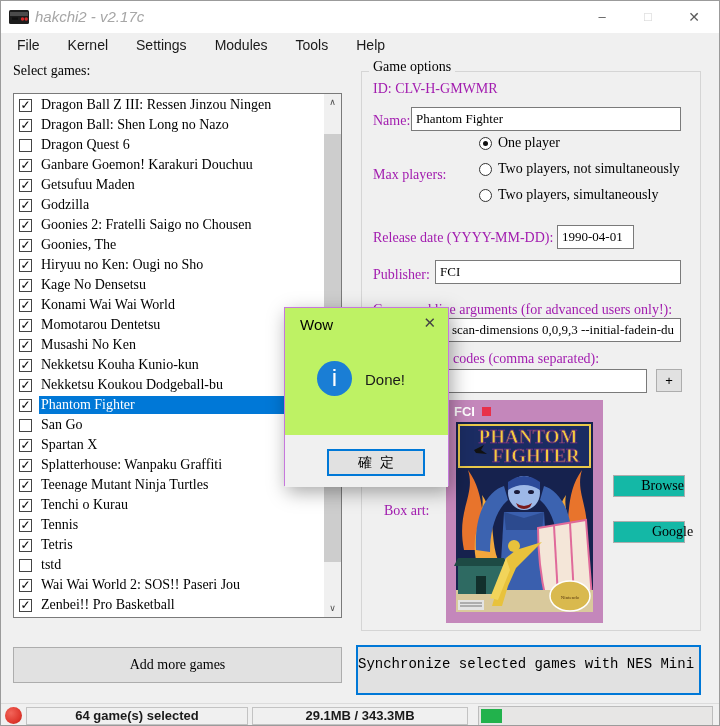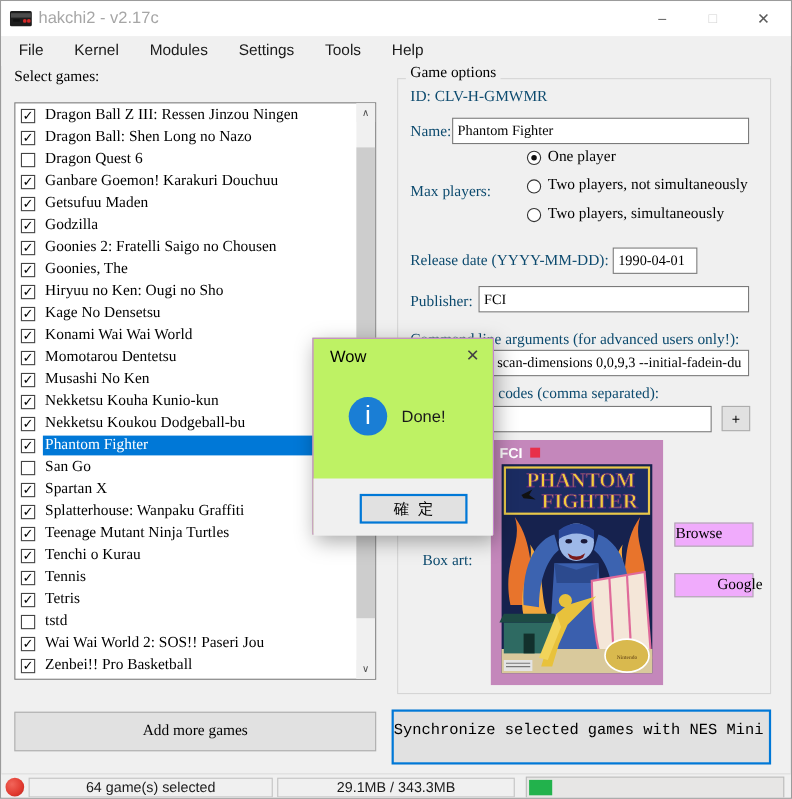--- a/index.html
+++ b/index.html
@@ -10,21 +10,21 @@
   html,body{background:#888;}
   #win{
     position:relative;width:720px;height:726px;background:var(--bg);
     border:1px solid #9b9b9b;overflow:hidden;
     font-family:"Liberation Sans",sans-serif;
   }
   .serif{font-family:"Liberation Serif","DejaVu Serif",serif;}
   
   #titlebar{position:absolute;left:0;top:0;width:100%;height:32px;background:#fff;}
   #app-icon{position:absolute;left:8px;top:9px;width:20px;height:14px;}
-  #win-title{position:absolute;left:34px;top:7px;font-size:15px;color:#a6a6a6;}
+  #win-title{position:absolute;left:34px;top:7px;font-size:15px;color:#a6a6a6;font-style:italic;}
   .win-btn{position:absolute;top:0;width:46px;height:32px;text-align:center;line-height:32px;font-size:13px;color:#5a5a5a;}
   #btn-min{right:94px;}
   #btn-max{right:48px;color:#d2d2d2;}
   #btn-close{right:2px;font-size:14px;}
   
   #menubar{position:absolute;left:0;top:32px;width:100%;height:27px;background:var(--bg);display:flex;padding-left:2px;}
   .menu-item{padding:4px 14px;font-size:14px;color:#1a1a1a;}
   
   #select-games-label{position:absolute;left:12px;top:62px;font-size:14px;color:#000;}
   #game-list{position:absolute;left:12px;top:92px;width:329px;height:525px;background:#fff;border:1px solid #7a7a7a;}
@@ -37,21 +37,21 @@
   .row.sel .lbl{background:var(--sel);color:#fff;}
   
   #vscroll{position:absolute;right:0;top:0;width:17px;height:523px;background:#f0f0f0;}
   .scroll-arrow{position:absolute;left:0;width:17px;height:17px;text-align:center;font-size:9px;line-height:17px;color:#505050;background:#f0f0f0;}
   #scroll-up{top:0;}
   #scroll-down{bottom:0;}
   #scroll-thumb{position:absolute;left:0;top:40px;width:17px;height:428px;background:#cdcdcd;}
   
   #game-options{position:absolute;left:360px;top:70px;width:340px;height:560px;border:1px solid #d5d5d5;}
   #game-options-title{position:absolute;left:368px;top:58px;font-size:14px;background:var(--bg);padding:0 4px;}
-  .flabel{position:absolute;font-size:14px;color:#0c4a6e;}
+  .flabel{position:absolute;font-size:14px;color:#a21caf;}
   .tbox{position:absolute;background:#fff;border:1px solid #7a7a7a;font-size:13px;
         font-family:"Liberation Serif","DejaVu Serif",serif;padding:3px 4px;white-space:nowrap;overflow:hidden;}
   #id-text{left:372px;top:80px;}
   #name-label{left:372px;top:112px;}
   #name-input{left:410px;top:106px;width:270px;height:24px;}
   #max-players-label{left:372px;top:166px;}
   #radios{position:absolute;left:478px;top:132px;width:220px;height:80px;}
   .radio-row{position:absolute;left:0;display:flex;align-items:center;height:20px;}
   .rdot{width:13px;height:13px;border:1px solid #333;border-radius:50%;background:#fff;position:relative;}
   .radio-row.on .rdot::after{content:"";position:absolute;left:3px;top:3px;width:5px;height:5px;border-radius:50%;background:#111;}
@@ -61,31 +61,31 @@
   #publisher-label{left:372px;top:266px;}
   #publisher-input{left:434px;top:259px;width:246px;height:24px;}
   #cmdline-label{left:372px;top:301px;}
   #cmdline-input{left:372px;top:317px;width:308px;height:24px;padding-left:78px;}
   #codes-label{left:452px;top:350px;}
   #codes-input{left:372px;top:368px;width:274px;height:24px;}
   #add-code-btn{position:absolute;left:655px;top:368px;width:26px;height:23px;background:#e1e1e1;border:1px solid #adadad;
         text-align:center;font-size:13px;line-height:21px;}
   #boxart-label{left:383px;top:502px;}
   #boxart{position:absolute;left:445px;top:399px;width:157px;height:223px;}
-  .side-btn{position:absolute;left:612px;width:72px;height:22px;background:#f0abfc;border:1px solid #adadad;
-        font-family:"Liberation Serif","DejaVu Serif",serif;font-size:14px;text-align:left;line-height:20px;}
+  .side-btn{position:absolute;left:612px;width:72px;height:22px;background:#14b8a6;border:1px solid #adadad;
+        font-family:"Liberation Serif","DejaVu Serif",serif;font-size:14px;text-align:right;line-height:20px;}
   #browse-btn{top:474px;}
   #google-btn{top:520px;padding-left:38px;}
   
   #add-games-btn{position:absolute;left:12px;top:646px;width:329px;height:36px;background:#e1e1e1;border:1px solid #adadad;
         font-family:"Liberation Serif","DejaVu Serif",serif;font-size:14px;text-align:center;line-height:34px;}
   #sync-btn{position:absolute;left:355px;top:644px;width:345px;height:50px;background:#e1e1e1;border:2px solid var(--accent);
         font-family:Liberation Mono, monospace;font-size:14px;text-align:left;line-height:35px;}
   
-  #statusbar{position:absolute;left:0;top:702px;width:100%;height:24px;background:var(--bg);border-top:1px solid #dcdcdc;}
+  #statusbar{position:absolute;left:0;top:702px;width:100%;height:24px;background:var(--bg);border-top:1px solid #dcdcdc;font-weight:bold;}
   #status-dot{position:absolute;left:4px;top:3px;width:17px;height:17px;border-radius:50%;
         background:radial-gradient(circle at 35% 35%, #f2655a, var(--red) 60%, #b5221a);}
   .status-panel{position:absolute;top:3px;height:18px;background:var(--bg);border:1px solid #c3c3c3;
         font-size:13px;color:#1a1a1a;text-align:center;line-height:16px;}
   #status-selected{left:25px;width:222px;}
   #status-size{left:251px;width:216px;}
   #progress{position:absolute;left:477px;top:2px;width:235px;height:20px;border:1px solid #bcbcbc;background:#e7e6e5;}
   #progress-fill{position:absolute;left:2px;top:2px;height:14px;background:var(--green);}
   
   #dialog{position:absolute;left:283px;top:306px;width:165px;height:179px;background:#bef264;
@@ -114,22 +114,22 @@
     </svg>
     <span id="win-title">hakchi2 - v2.17c</span>
     <span id="btn-min" class="win-btn">–</span>
     <span id="btn-max" class="win-btn">□</span>
     <span id="btn-close" class="win-btn">✕</span>
   </div>
 
   <div id="menubar">
       <div class="menu-item">File</div>
       <div class="menu-item">Kernel</div>
+      <div class="menu-item">Settings</div>
       <div class="menu-item">Modules</div>
-      <div class="menu-item">Settings</div>
       <div class="menu-item">Tools</div>
       <div class="menu-item">Help</div>
     </div>
 
   <span id="select-games-label" class="serif">Select games:</span>
   <div id="game-list">
     <div id="rows">
         <div class="row">
           <span class="cb">✓</span>
           <span class="lbl">Dragon Ball Z III: Ressen Jinzou Ningen</span>

